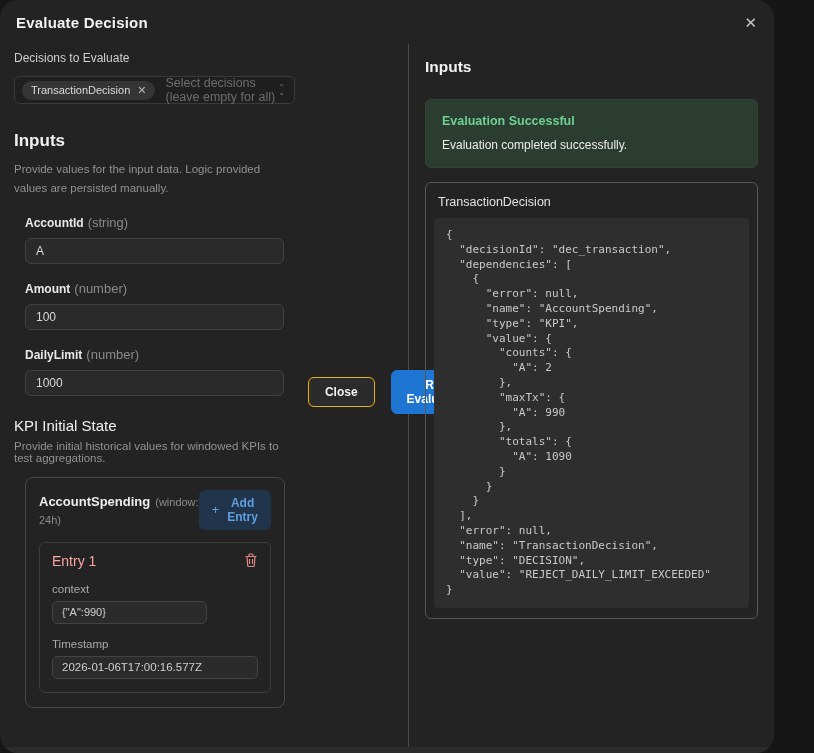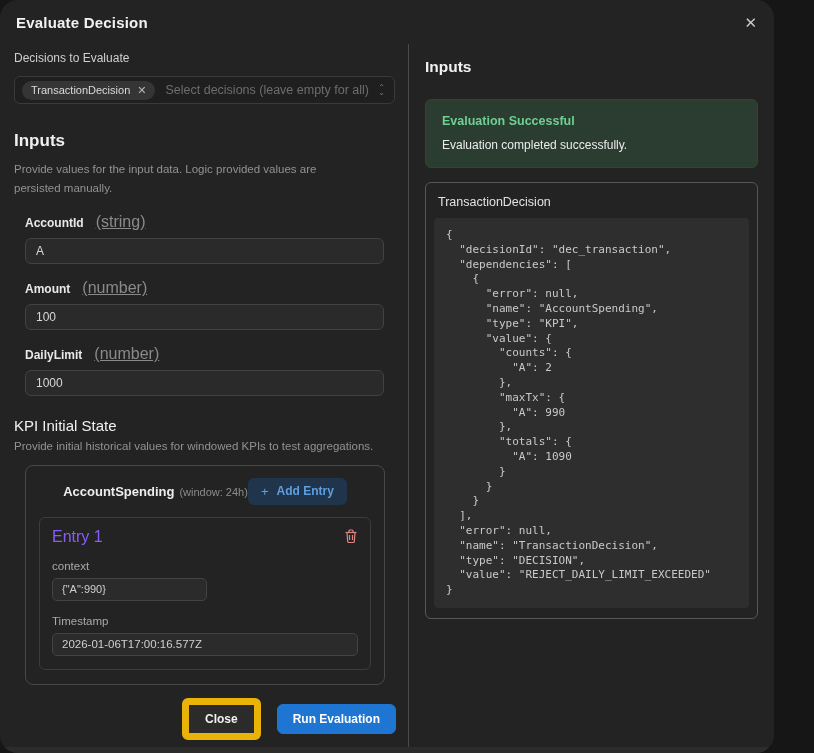--- a/index.html
+++ b/index.html
@@ -22,21 +22,21 @@
     padding: 0 17px 0 16px;
   }
   .header-title { font-size: 15px; font-weight: 700; color: #f2f2f2; letter-spacing: .2px; }
   .close-x { font-size: 15px; color: #c9c9c9; cursor: pointer; line-height: 1; }
 
   
   .body { display: flex; height: 709px; }
   .left {
     width: 409px; flex: 0 0 409px;
     border-right: 1px solid #4a4a4a;
-    display: flex; flex-direction: column;
+    display: flex; 
   }
   .right { flex: 1; padding: 0 16px; }
 
   .left-scroll { flex: 1; padding: 1px 13px 0 14px; }
 
   .small-label { font-size: 12px; color: #cfcfcf; margin-top: 6px; }
 
   
   .select-box {
     margin-top: 11px;
@@ -55,21 +55,21 @@
   }
   .chip-x { color: #b5b5b5; font-size: 11px; cursor: pointer; }
   .select-placeholder { margin-left: 10px; font-size: 12.5px; color: #6d6d6d; flex: 1; }
   .select-caret { display: flex; flex-direction: column; align-items: center; line-height: 5px; color: #7a7a7a; font-size: 8px; }
 
   .section-h1 { font-size: 17px; font-weight: 700; color: #f0f0f0; margin-top: 27px; }
   .section-desc { font-size: 11.5px; color: #929292; line-height: 1.65; margin-top: 9px; max-width: 352px; }
 
   .field-group { margin: 15px 11px 0 11px; }
   .field-label { font-size: 12px; color: #e8e8e8; font-weight: 700; }
-  .field-hint  { font-size: 16px; color: #8a8a8a; font-weight: 400; margin-left: 12px; text-decoration: underline; }
+  .field-hint  { font-size: 13px; color: #8a8a8a; font-weight: 400; margin-left: 4px; }
   .text-input {
     display: block; width: 100%;
     height: 26px; margin-top: 7px;
     background: #2a2a2a; border: 1px solid #424242; border-radius: 6px;
     color: #d8d8d8; font-size: 12px; font-family: "Liberation Sans", sans-serif;
     padding: 0 10px; outline: none;
   }
 
   .section-h2 { font-size: 15px; font-weight: 400; color: #f0f0f0; margin-top: 21px; }
   .section-desc2 { font-size: 11.5px; color: #929292; margin-top: 6px; }
@@ -92,39 +92,39 @@
     font-family: "Liberation Sans", sans-serif;
   }
   .plus-glyph { font-size: 13px; font-weight: 400; }
 
   .entry-card {
     margin-top: 12px;
     border: 1px solid #3c3c3c; border-radius: 6px;
     padding: 10px 12px 13px;
   }
   .entry-head { display: flex; align-items: center; justify-content: space-between; }
-  .entry-title { font-size: 16px; color: #8b5cf6; }
+  .entry-title { font-size: 14px; color: #fca5a5; }
   .trash-btn { background: none; border: none; cursor: pointer; padding: 0; line-height: 0; }
   .entry-label { font-size: 11.5px; color: #a9a9a9; margin-top: 14px; }
   .mini-input {
     display: block; height: 23px; margin-top: 6px;
     background: #2b2b2b; border: 1px solid #434343; border-radius: 5px;
     color: #cfcfcf; font-size: 11px; font-family: "Liberation Sans", sans-serif;
     padding: 0 9px; outline: none;
   }
   .ctx-input { width: 155px; }
   .ts-input  { width: 100%; font-size: 11.5px; }
 
   
   .left-footer {
     display: flex; justify-content: flex-end; align-items: center; gap: 16px;
     padding: 0 12px 13px 0;
   }
   .btn-close {
-    background: #2b2b2b; border: 7px solid #eab308; border-radius: 6px;
+    background: #2b2b2b; border: 1px solid #eab308; border-radius: 6px;
     color: #f0f0f0; font-size: 12px; font-weight: 700;
     padding: 7px 16px; cursor: pointer;
     font-family: "Liberation Sans", sans-serif;
   }
   .btn-run {
     background: #1e76d2; border: 1px solid #1e76d2; border-radius: 6px;
     color: #ffffff; font-size: 12px; font-weight: 700;
     padding: 7px 15px; cursor: pointer;
     font-family: "Liberation Sans", sans-serif;
   }

